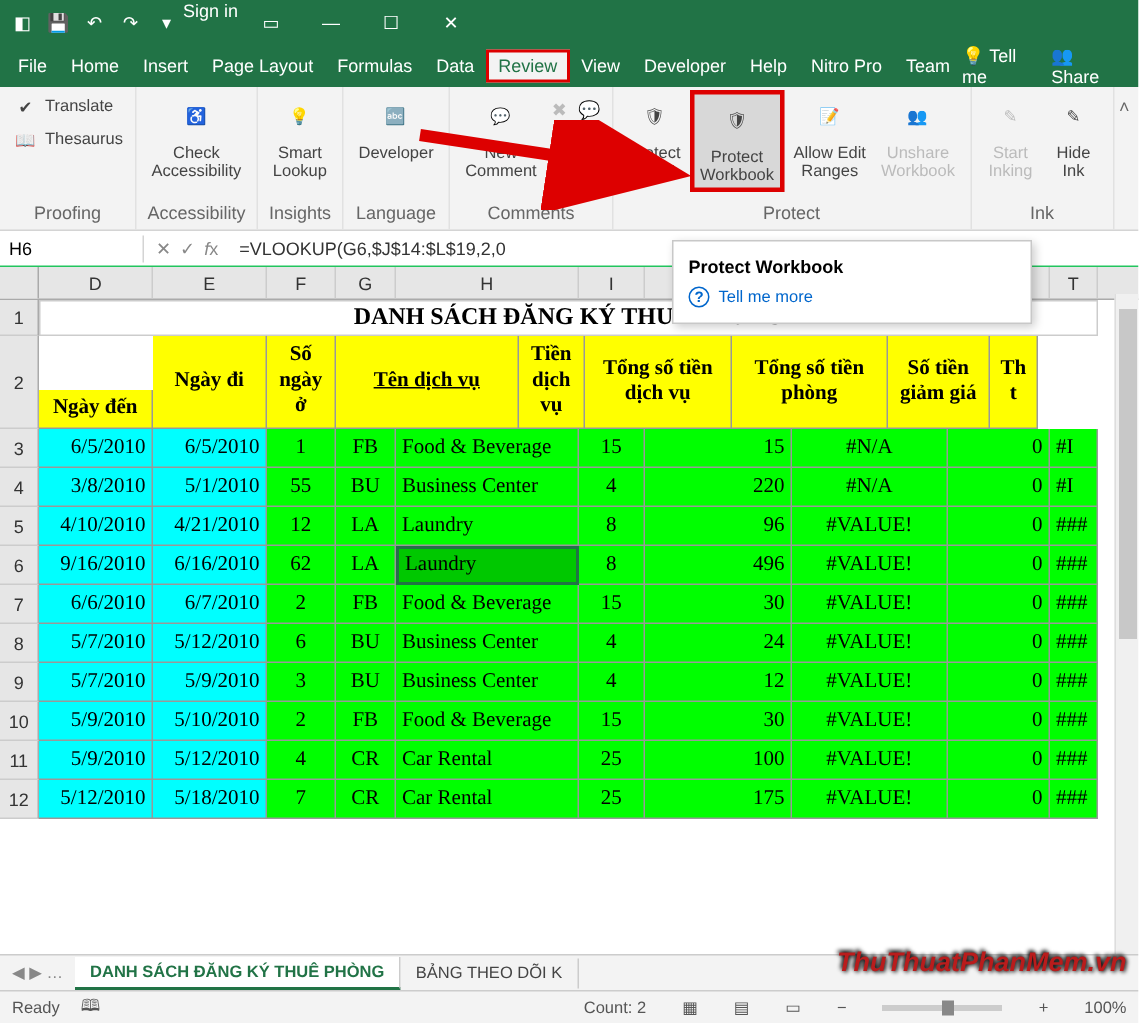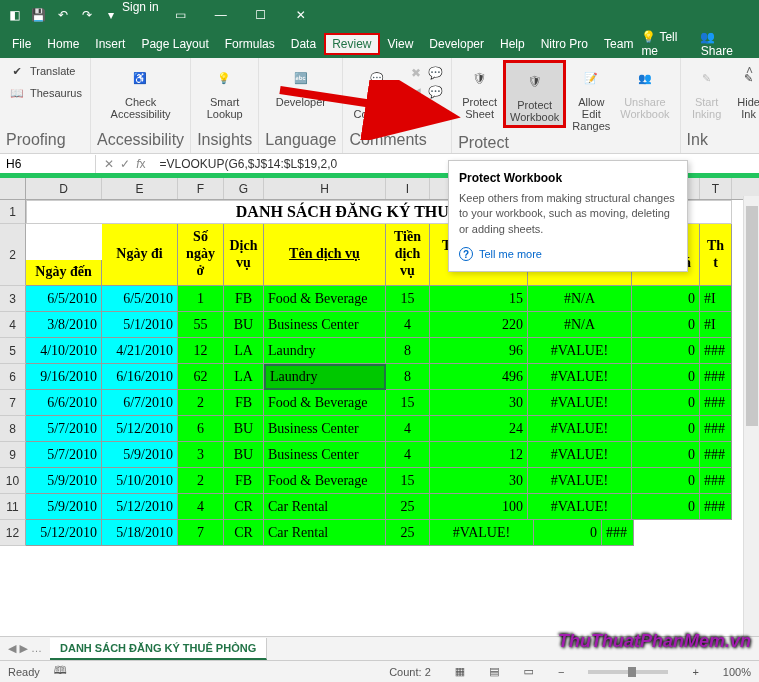--- a/index.html
+++ b/index.html
@@ -9,28 +9,28 @@
 .qat-btn{width:22px;height:22px;display:flex;align-items:center;justify-content:center;color:#fff}
 .title-text{flex:1;text-align:center;font-size:12px;color:#fff;overflow:hidden;white-space:nowrap}
 .title-right{display:flex;gap:4px;align-items:flex-start}
 .win-btn{width:36px;height:30px;display:flex;align-items:center;justify-content:center;color:#fff}
 .menubar{background:#217346;height:28px;display:flex;align-items:center;padding:0 4px;color:#fff;gap:0}
 .menu-item{padding:4px 8px;font-size:12px;color:#fff;white-space:nowrap}
 .menu-item.active{background:#f3f3f3;color:#217346;border:2px solid #d00;padding:2px 6px}
 .menu-right{margin-left:auto;display:flex;gap:8px;align-items:center;padding-right:8px}
 .ribbon{background:#f3f3f3;height:96px;display:flex;border-bottom:1px solid #d4d4d4;position:relative}
 .ribbon-group{border-right:1px solid #e1e1e1;padding:2px 6px;display:flex;flex-direction:column;justify-content:space-between;position:relative}
-.ribbon-group-label{font-size:16px;color:#666;padding-bottom:2px}
+.ribbon-group-label{text-align:center;font-size:12px;color:#666;padding-bottom:2px}
 .ribbon-btn-v{display:flex;flex-direction:column;align-items:center;padding:2px 4px;gap:2px;font-size:11px;color:#444;text-align:center;line-height:1.1}
 .ribbon-btn-v.highlight{border:3px solid #d00;background:#d8d8d8}
 .ribbon-btn-h{display:flex;align-items:center;gap:4px;font-size:11px;color:#444;padding:2px}
 .ribbon-icon{width:18px;height:18px;display:flex;align-items:center;justify-content:center}
 .ribbon-icon-lg{width:32px;height:32px;display:flex;align-items:center;justify-content:center}
 .row-btns{display:flex;gap:2px;align-items:flex-start}
-.formulabar{height:24px;display:flex;align-items:center;border-bottom:5px solid #22c55e;background:#fff}
+.formulabar{height:24px;display:flex;align-items:center;border-bottom:1px solid #22c55e;background:#fff}
 .namebox{width:96px;padding:2px 6px;border-right:1px solid #d4d4d4;font-size:12px}
 .fb-btns{display:flex;gap:6px;padding:0 8px;color:#888}
 .formula-input{flex:1;padding:2px 6px;font-size:12px;color:#333}
 .arrow-overlay{position:absolute;left:275px;top:80px;pointer-events:none;z-index:5}
 .tooltip-box{position:absolute;left:448px;top:160px;width:240px;background:#fff;border:1px solid #c8c8c8;box-shadow:2px 2px 6px rgba(0,0,0,.2);padding:10px;z-index:10}
 .tooltip-title{font-weight:bold;font-size:12px;margin-bottom:6px}
 .tooltip-body{font-size:11px;color:#555;line-height:1.4;margin-bottom:10px}
 .tooltip-link{color:#0066cc;font-size:11px;display:flex;align-items:center;gap:6px}
 .info-icon{width:14px;height:14px;border:1.5px solid #0066cc;border-radius:50%;display:flex;align-items:center;justify-content:center;color:#0066cc;font-weight:bold;font-size:10px}
 .colhdr{display:flex;background:#e6e6e6;border-bottom:1px solid #aaa;height:22px}
@@ -49,21 +49,21 @@
 .green-cell.r{justify-content:flex-end}
 .green-cell.sel{background:#00c800;border:2px solid #217346}
 .sheettabs{position:absolute;bottom:22px;left:0;right:0;height:24px;background:#f3f3f3;display:flex;align-items:center;border-top:1px solid #ccc;font-size:11px}
 .tab-nav{padding:0 8px;color:#888;display:flex;gap:6px}
 .tab{padding:4px 10px;border-right:1px solid #ccc;color:#444}
 .tab.active{background:#fff;border-bottom:2px solid #217346;color:#217346;font-weight:bold}
 .statusbar{position:absolute;bottom:0;left:0;right:0;height:22px;background:#f3f3f3;display:flex;align-items:center;padding:0 8px;font-size:11px;color:#555;border-top:1px solid #ccc;gap:14px}
 .statusbar .right{margin-left:auto;display:flex;gap:24px;align-items:center}
 .zoom-slider{width:80px;height:4px;background:#ccc;position:relative}
 .zoom-slider::after{content:"";position:absolute;left:40px;top:-3px;width:8px;height:10px;background:#888}
-.watermark{position:absolute;right:8px;bottom:30px;font-size:18px;font-style:italic;color:#a21caf;text-shadow:1px 1px 3px #000,-1px -1px 3px #000;font-weight:bold;z-index:20}
+.watermark{position:absolute;right:8px;bottom:30px;font-size:18px;font-style:italic;color:#b91c1c;text-shadow:1px 1px 3px #000,-1px -1px 3px #000;font-weight:bold;z-index:20}
 .collapse-ribbon{position:absolute;right:6px;top:6px;color:#666}
 .scroll-v{position:absolute;right:0;top:196px;bottom:46px;width:16px;background:#f0f0f0;border-left:1px solid #ddd}
 .scroll-thumb{position:absolute;top:10px;width:12px;left:2px;height:220px;background:#c8c8c8}
 .disabled{color:#bbb}
 </style>
 </head>
 <body>
 
 <div class="titlebar">
   <div class="qat">
@@ -214,21 +214,20 @@
   <div class="fb-btns">
     <span>✕</span>
     <span>✓</span>
     <span><i>f</i>x</span>
   </div>
   <div class="formula-input">=VLOOKUP(G6,$J$14:$L$19,2,0</div>
 </div>
 
 <div class="tooltip-box">
   <div class="tooltip-title">Protect Workbook</div>
-  <div class="tooltip-body">Keep others from making structural changes to your workbook, such as moving, deleting or adding sheets.</div>
   <div class="tooltip-link">
       <span class="info-icon">?</span>
       <span>Tell me more</span>
     </div>
 </div>
 
 <div class="colhdr">
   <div class="rowhdr-corner"></div>
   <div id="colhdrs" style="display: flex;">
       <div class="colhdr-cell" style="width: 76px;">D</div>
@@ -247,21 +246,20 @@
 <div class="grid">
   <div class="grid-row" style="height:24px">
     <div class="rowhdr-cell">1</div>
     <div class="cell title-row" style="width:706px">DANH SÁCH ĐĂNG KÝ THUÊ PHÒNG</div>
   </div>
   <div class="grid-row tall" id="hdrrow">
     <div class="rowhdr-cell">2</div>
   <div class="cell hdr-yellow" style="width: 76px; margin-top: 36px;">Ngày đến</div>
       <div class="cell hdr-yellow" style="width: 76px;">Ngày đi</div>
       <div class="cell hdr-yellow" style="width: 46px;">Số ngày ở</div>
-      <div class="cell hdr-yellow" style="width: 40px;">Dịch vụ</div>
       <div class="cell hdr-yellow" style="width: 122px; text-decoration: underline;">Tên dịch vụ</div>
       <div class="cell hdr-yellow" style="width: 44px;">Tiền dịch vụ</div>
       <div class="cell hdr-yellow" style="width: 98px;">Tổng số tiền dịch vụ</div>
       <div class="cell hdr-yellow" style="width: 104px;">Tổng số tiền phòng</div>
       <div class="cell hdr-yellow" style="width: 68px;">Số tiền giảm giá</div>
       <div class="cell hdr-yellow" style="width: 32px;">Th t</div>
     </div>
   <div id="datarows">
       <div class="grid-row">
         <div class="rowhdr-cell">3</div>
@@ -381,34 +379,36 @@
         <div class="cell green-cell" style="width: 32px;">###</div>
       </div>
       <div class="grid-row">
         <div class="rowhdr-cell">12</div>
         <div class="cell cyan-cell r" style="width: 76px;">5/12/2010</div>
         <div class="cell cyan-cell r" style="width: 76px;">5/18/2010</div>
         <div class="cell green-cell c" style="width: 46px;">7</div>
         <div class="cell green-cell c" style="width: 40px;">CR</div>
         <div class="cell green-cell" style="width: 122px;">Car Rental</div>
         <div class="cell green-cell c" style="width: 44px;">25</div>
+        <div class="cell green-cell r" style="width: 98px;">175</div>
         <div class="cell green-cell c" style="width: 104px;">#VALUE!</div>
         <div class="cell green-cell r" style="width: 68px;">0</div>
         <div class="cell green-cell" style="width: 32px;">###</div>
       </div>
     </div>
 </div>
 
 <div class="scroll-v">
     <div class="scroll-thumb"></div>
   </div>
 
 <div class="sheettabs">
   <div class="tab-nav">◀ ▶ …</div>
   <div class="tab active">DANH SÁCH ĐĂNG KÝ THUÊ PHÒNG</div>
+  <div class="tab">BẢNG THEO DÕI K</div>
 </div>
 
 <div class="statusbar">
   <span>Ready</span>
   <span>🕮</span>
   <div class="right">
     <span>Count: 2</span>
     <span>▦</span>
     <span>▤</span>
     <span>▭</span>

